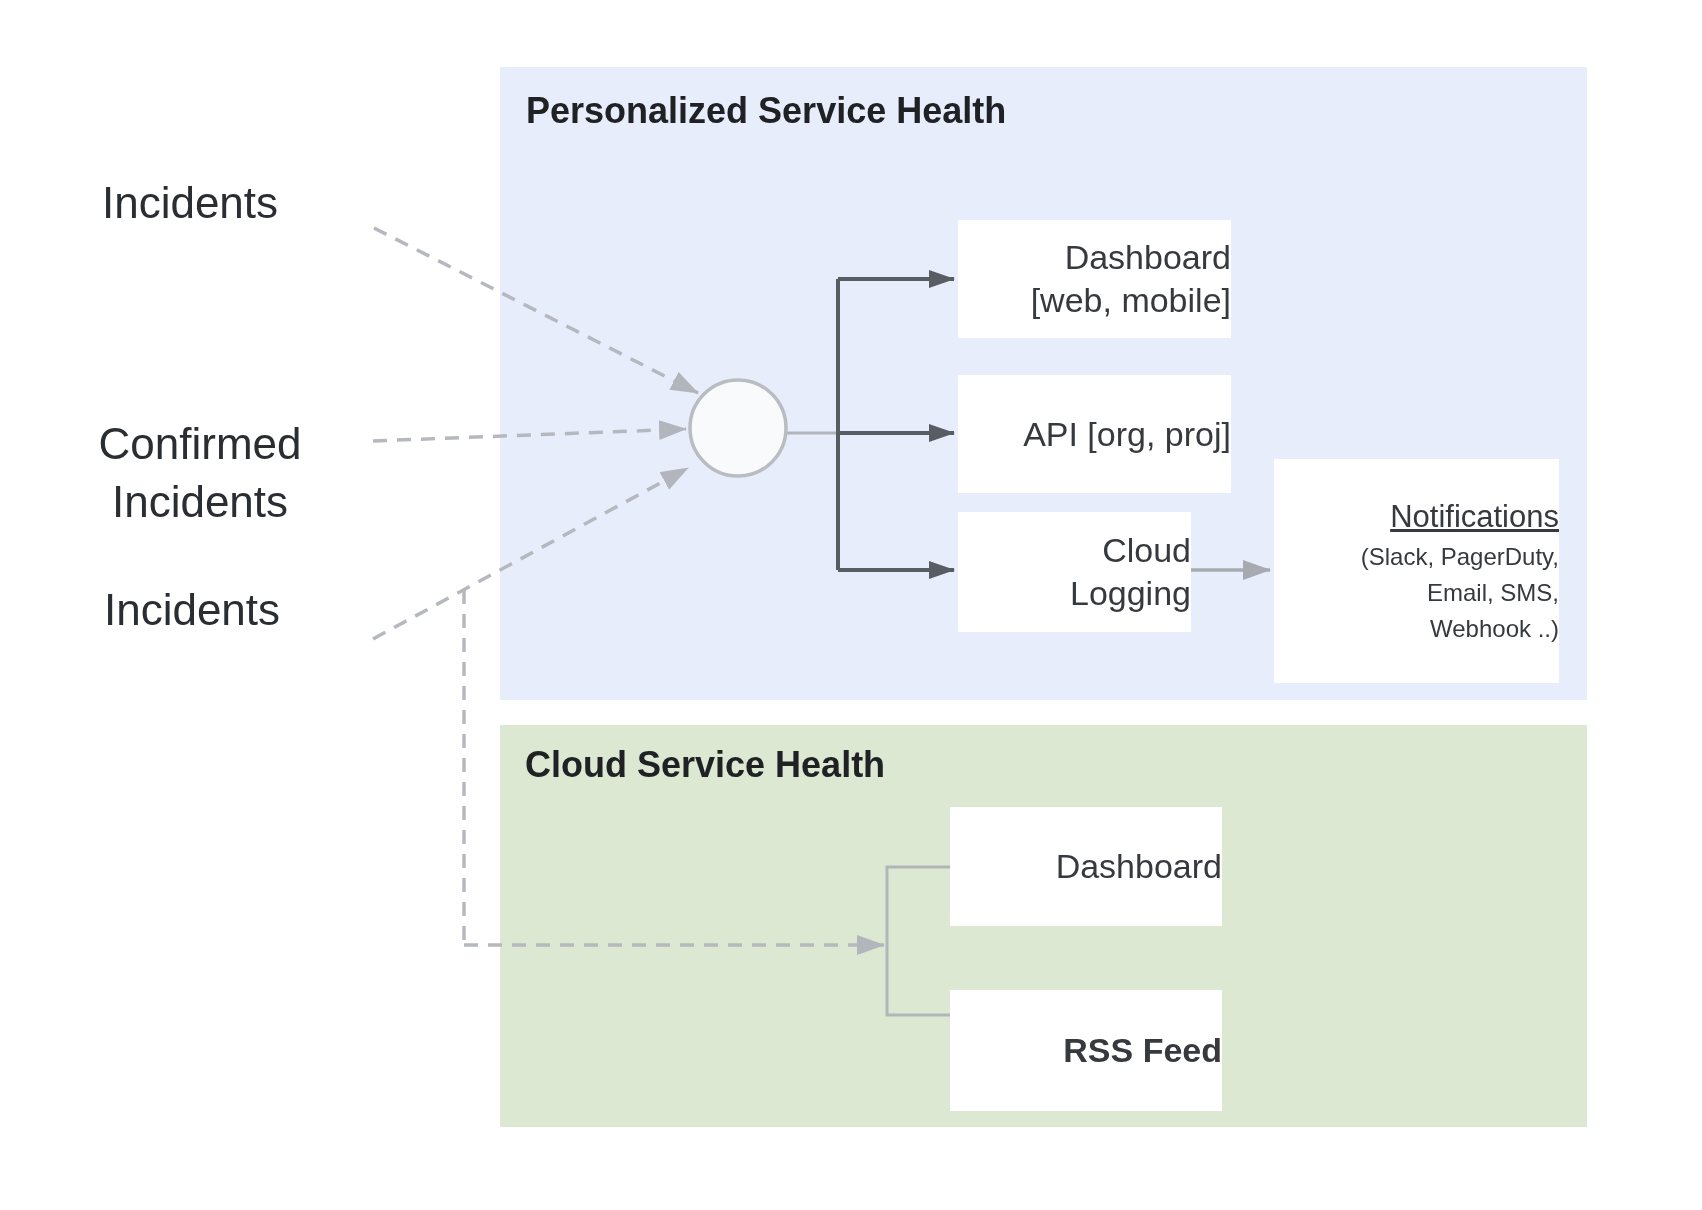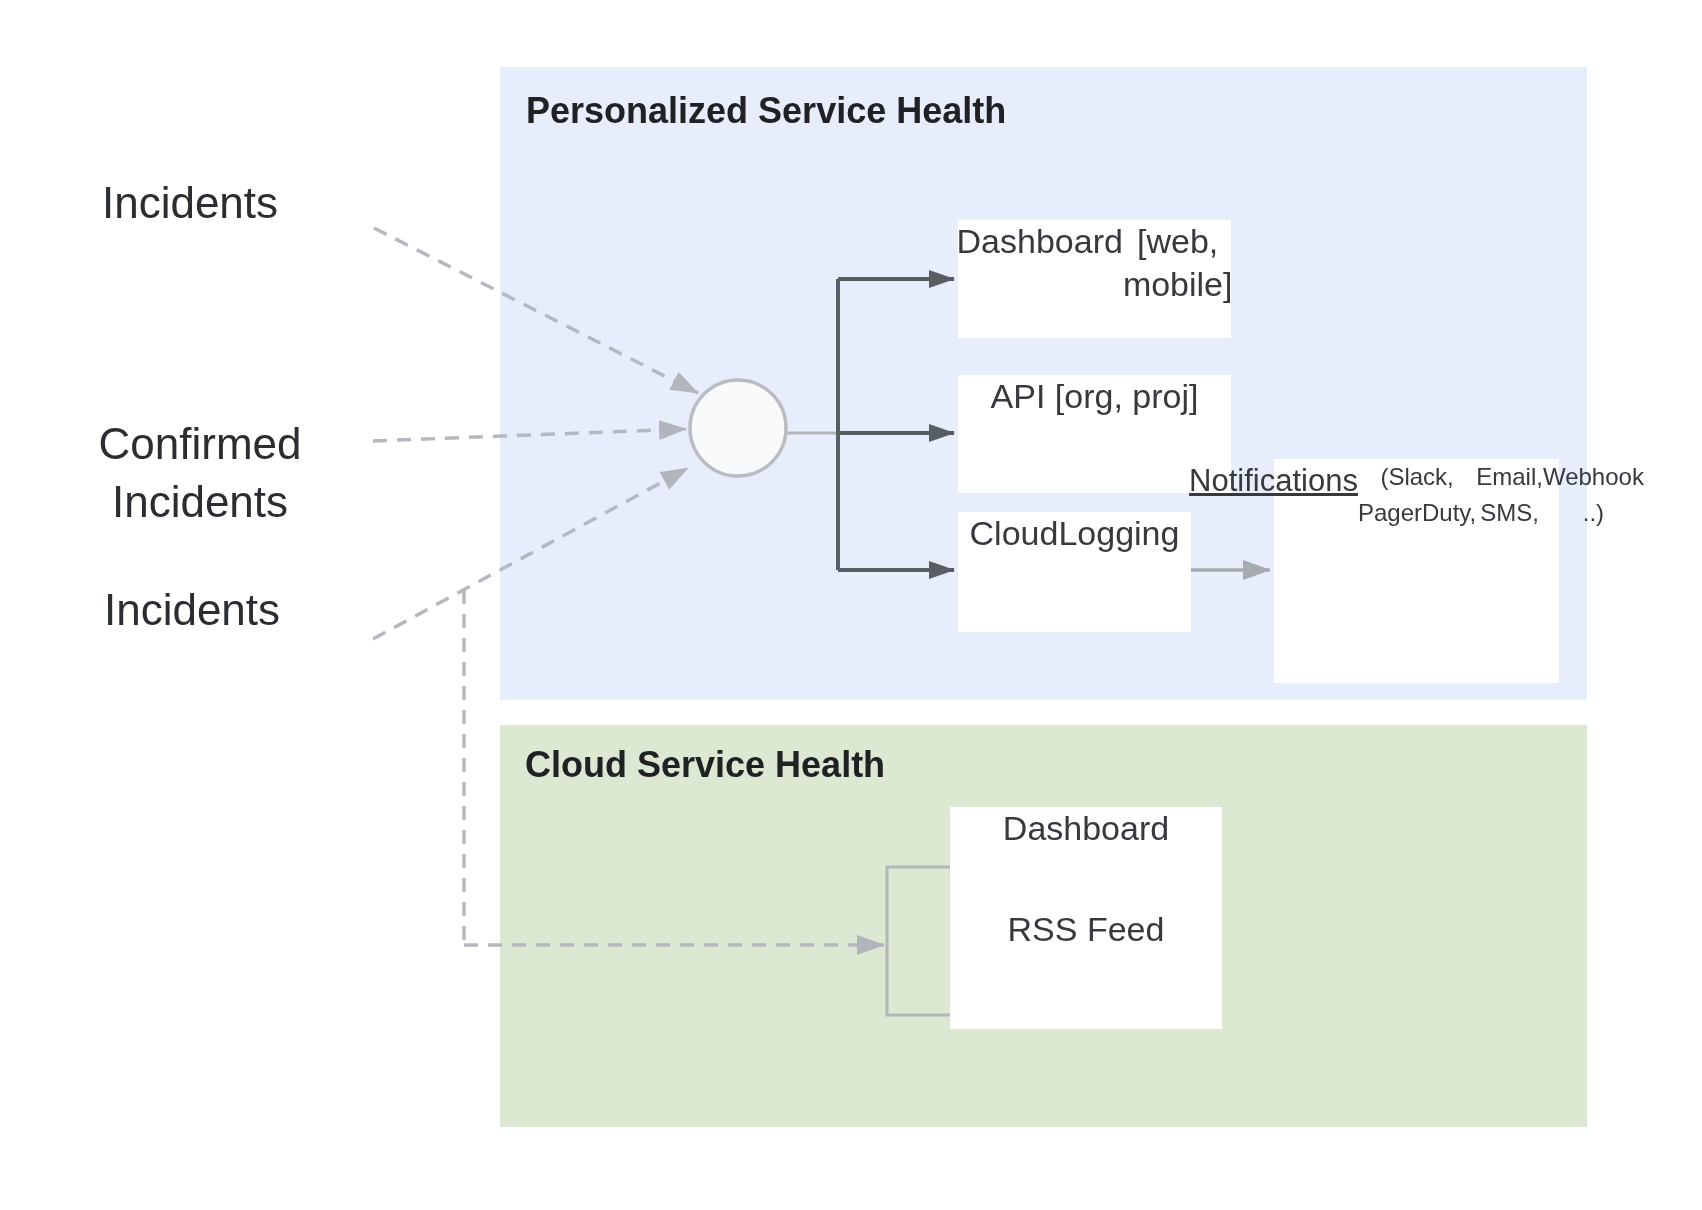--- a/index.html
+++ b/index.html
@@ -46,34 +46,34 @@
     color:var(--label-text);
     white-space:nowrap;
   }
   .src-emerging{left:40px;top:174px;width:300px;}
   .src-confirmed{left:45px;top:384px;width:310px;margin-top:31px;}
   .src-major{left:42px;top:581px;width:300px;}
 
   .node{
     position:absolute;
     background:var(--node-bg);
-    display:flex;flex-direction:row;
-    align-items:flex-start;justify-content:center;
+    display:flex;flex-direction:column;
+    align-items:flex-end;justify-content:center;
     text-align:center;
     color:var(--node-text);
     font-size:34px;line-height:43px;
   }
   .node-dashboard-web{left:958px;top:220px;width:273px;height:118px;}
   .node-api{left:958px;top:375px;width:273px;height:118px;}
   .node-cloud-logging{left:958px;top:512px;width:233px;height:120px;}
   .node-notifications{left:1274px;top:459px;width:285px;height:224px;}
   .node-notifications .notif-title{font-size:31px;line-height:44px;text-decoration:underline;}
   .node-notifications .notif-sub{font-size:24px;line-height:36px;}
   .node-dashboard-green{left:950px;top:807px;width:272px;height:119px;}
-  .node-rss{left:950px;top:908px;width:272px;height:121px;}
+  .node-rss{left:950px;top:990px;width:272px;height:121px;font-weight:bold;}
 
   .wires{position:absolute;left:0;top:0;width:1702px;height:1210px;}
   .layer-panels{position:absolute;inset:0;z-index:0;}
   .layer-wires{position:absolute;inset:0;z-index:1;}
   .layer-nodes{position:absolute;inset:0;z-index:2;pointer-events:none;}
   .layer-nodes > *{pointer-events:auto;}
 </style>
 </head>
 <body>
 

